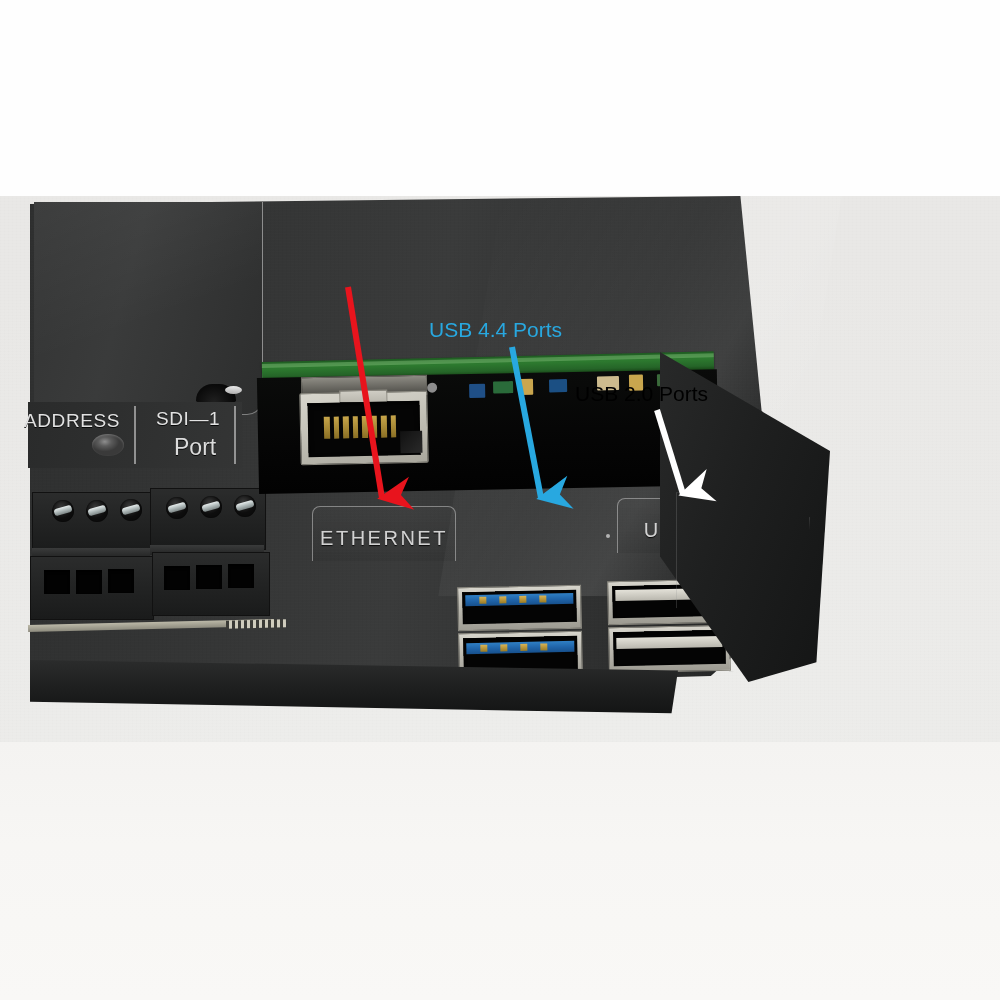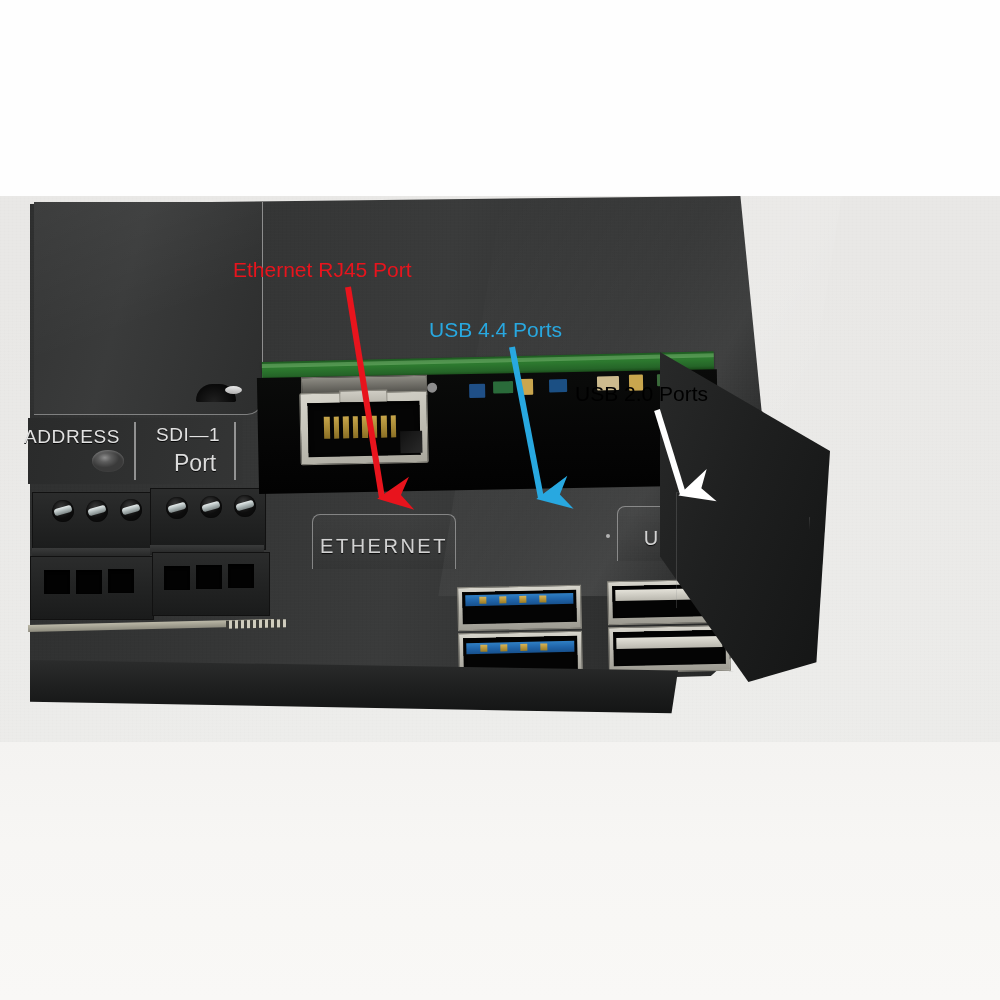--- a/index.html
+++ b/index.html
@@ -45,21 +45,21 @@
     border-bottom-right-radius:16px;}
   .lid-sheen{position:absolute;inset:0;border-bottom-right-radius:16px;
     background:linear-gradient(160deg, rgba(255,255,255,.05), rgba(255,255,255,0) 55%);}
   .knob{position:absolute;left:166px;top:188px;width:40px;height:18px;
     background:radial-gradient(60% 120% at 45% 100%, #202020 0%, #0c0c0c 70%, #050505 100%);
     border-radius:20px 20px 2px 2px;}
   .knob-hl{position:absolute;left:195px;top:190px;width:17px;height:8px;border-radius:50%;
     background:linear-gradient(180deg,#f3f3f3,#b9b9b9);opacity:.95;}
 
   
-  .labelstrip{position:absolute;left:-2px;top:222px;width:214px;height:66px;
+  .labelstrip{position:absolute;left:-2px;top:206px;width:214px;height:66px;
     background:linear-gradient(100deg,#2a2b2b,#343535);text-decoration:underline;}
   .ls-div{position:absolute;top:4px;width:2px;height:58px;background:rgba(225,225,225,.55);}
   .ls-txt{position:absolute;color:#e2e2e2;font-size:19px;letter-spacing:.6px;
      text-shadow:0 1px 0 rgba(0,0,0,.85);white-space:nowrap;font-weight:400;}
   .ls-sub{position:absolute;color:#dcdcdc;font-size:23px;text-shadow:0 1px 0 rgba(0,0,0,.85);}
   .addr-dot{position:absolute;left:64px;top:32px;width:32px;height:22px;border-radius:50%;
     background:radial-gradient(45% 45% at 40% 35%, #8e8e8e 0%, #5c5c5c 45%, #3a3a3a 100%);
     box-shadow:inset 0 1px 2px rgba(255,255,255,.25);}
 
   
@@ -70,21 +70,21 @@
     box-shadow:inset 0 0 2px rgba(0,0,0,.9);}
   .tb-screw i{position:absolute;left:2px;top:7px;width:18px;height:7px;border-radius:3px;
     background:linear-gradient(180deg,#e6ecec 0%,#aab4b4 55%,#7d8686 100%);transform:rotate(-16deg);display:block;}
   .tb-hole{position:absolute;width:26px;height:24px;background:#020202;
     box-shadow:inset 0 2px 3px rgba(0,0,0,1);}
   .tb-lip{position:absolute;height:10px;background:linear-gradient(180deg,#3a3b3b,#232424);}
 
   
   .plabel{position:absolute;height:54px;border:1.5px solid rgba(205,205,205,.52);
     border-top-left-radius:8px;border-top-right-radius:8px;border-bottom:none;
-    background:linear-gradient(180deg,rgba(255,255,255,.025),rgba(0,0,0,.06));margin-top:8px;}
+    background:linear-gradient(180deg,rgba(255,255,255,.025),rgba(0,0,0,.06));}
   .plabel span{position:absolute;left:0;right:0;top:20px;text-align:center;
     color:#d2d2d2;font-size:20px;letter-spacing:2.5px;
     text-shadow:0 1px 1px rgba(0,0,0,.9), 0 0 1px rgba(255,255,255,.35);}
 
   
   .pcb{position:absolute;left:262px;top:362px;width:452px;height:20px;
     background:linear-gradient(180deg,#1f5c22 0%,#2d7a2f 35%,#256528 72%,#12380f 100%);
     transform:rotate(-1.35deg);transform-origin:left center;
     box-shadow:0 1px 2px rgba(0,0,0,.6);}
   .pcb-hl{position:absolute;left:0;top:2px;width:100%;height:4px;background:rgba(160,220,150,.35);}
@@ -300,17 +300,16 @@
       </marker>
       <marker id="ah-white" markerWidth="7" markerHeight="7" refX="3.2" refY="5.6" orient="auto" markerUnits="strokeWidth">
         <path d="M0.4,0.6 L3.2,6.4 L6.0,0.6 L3.2,2.4 Z" fill="#ffffff"></path>
       </marker>
     </defs>
     <line x1="348" y1="287" x2="382" y2="498" stroke="#e8141d" stroke-width="6" marker-end="url(#ah-red)"></line>
     <line x1="512" y1="347" x2="541" y2="498" stroke="#28a8e0" stroke-width="6" marker-end="url(#ah-cyan)"></line>
     <line x1="657" y1="410" x2="683" y2="494" stroke="#ffffff" stroke-width="6" marker-end="url(#ah-white)"></line>
   </svg>
 
-  <div class="ann-text ann-red" style="left:233px;top:258px">Ethernet RJ45 Port</div>
   <div class="ann-text ann-cyan" style="left:429px;top:318px">USB 4.4 Ports</div>
   <div class="ann-text ann-white" style="left:575px;top:382px">USB 2.0 Ports</div>
 
 </div>
 
 </body></html>

